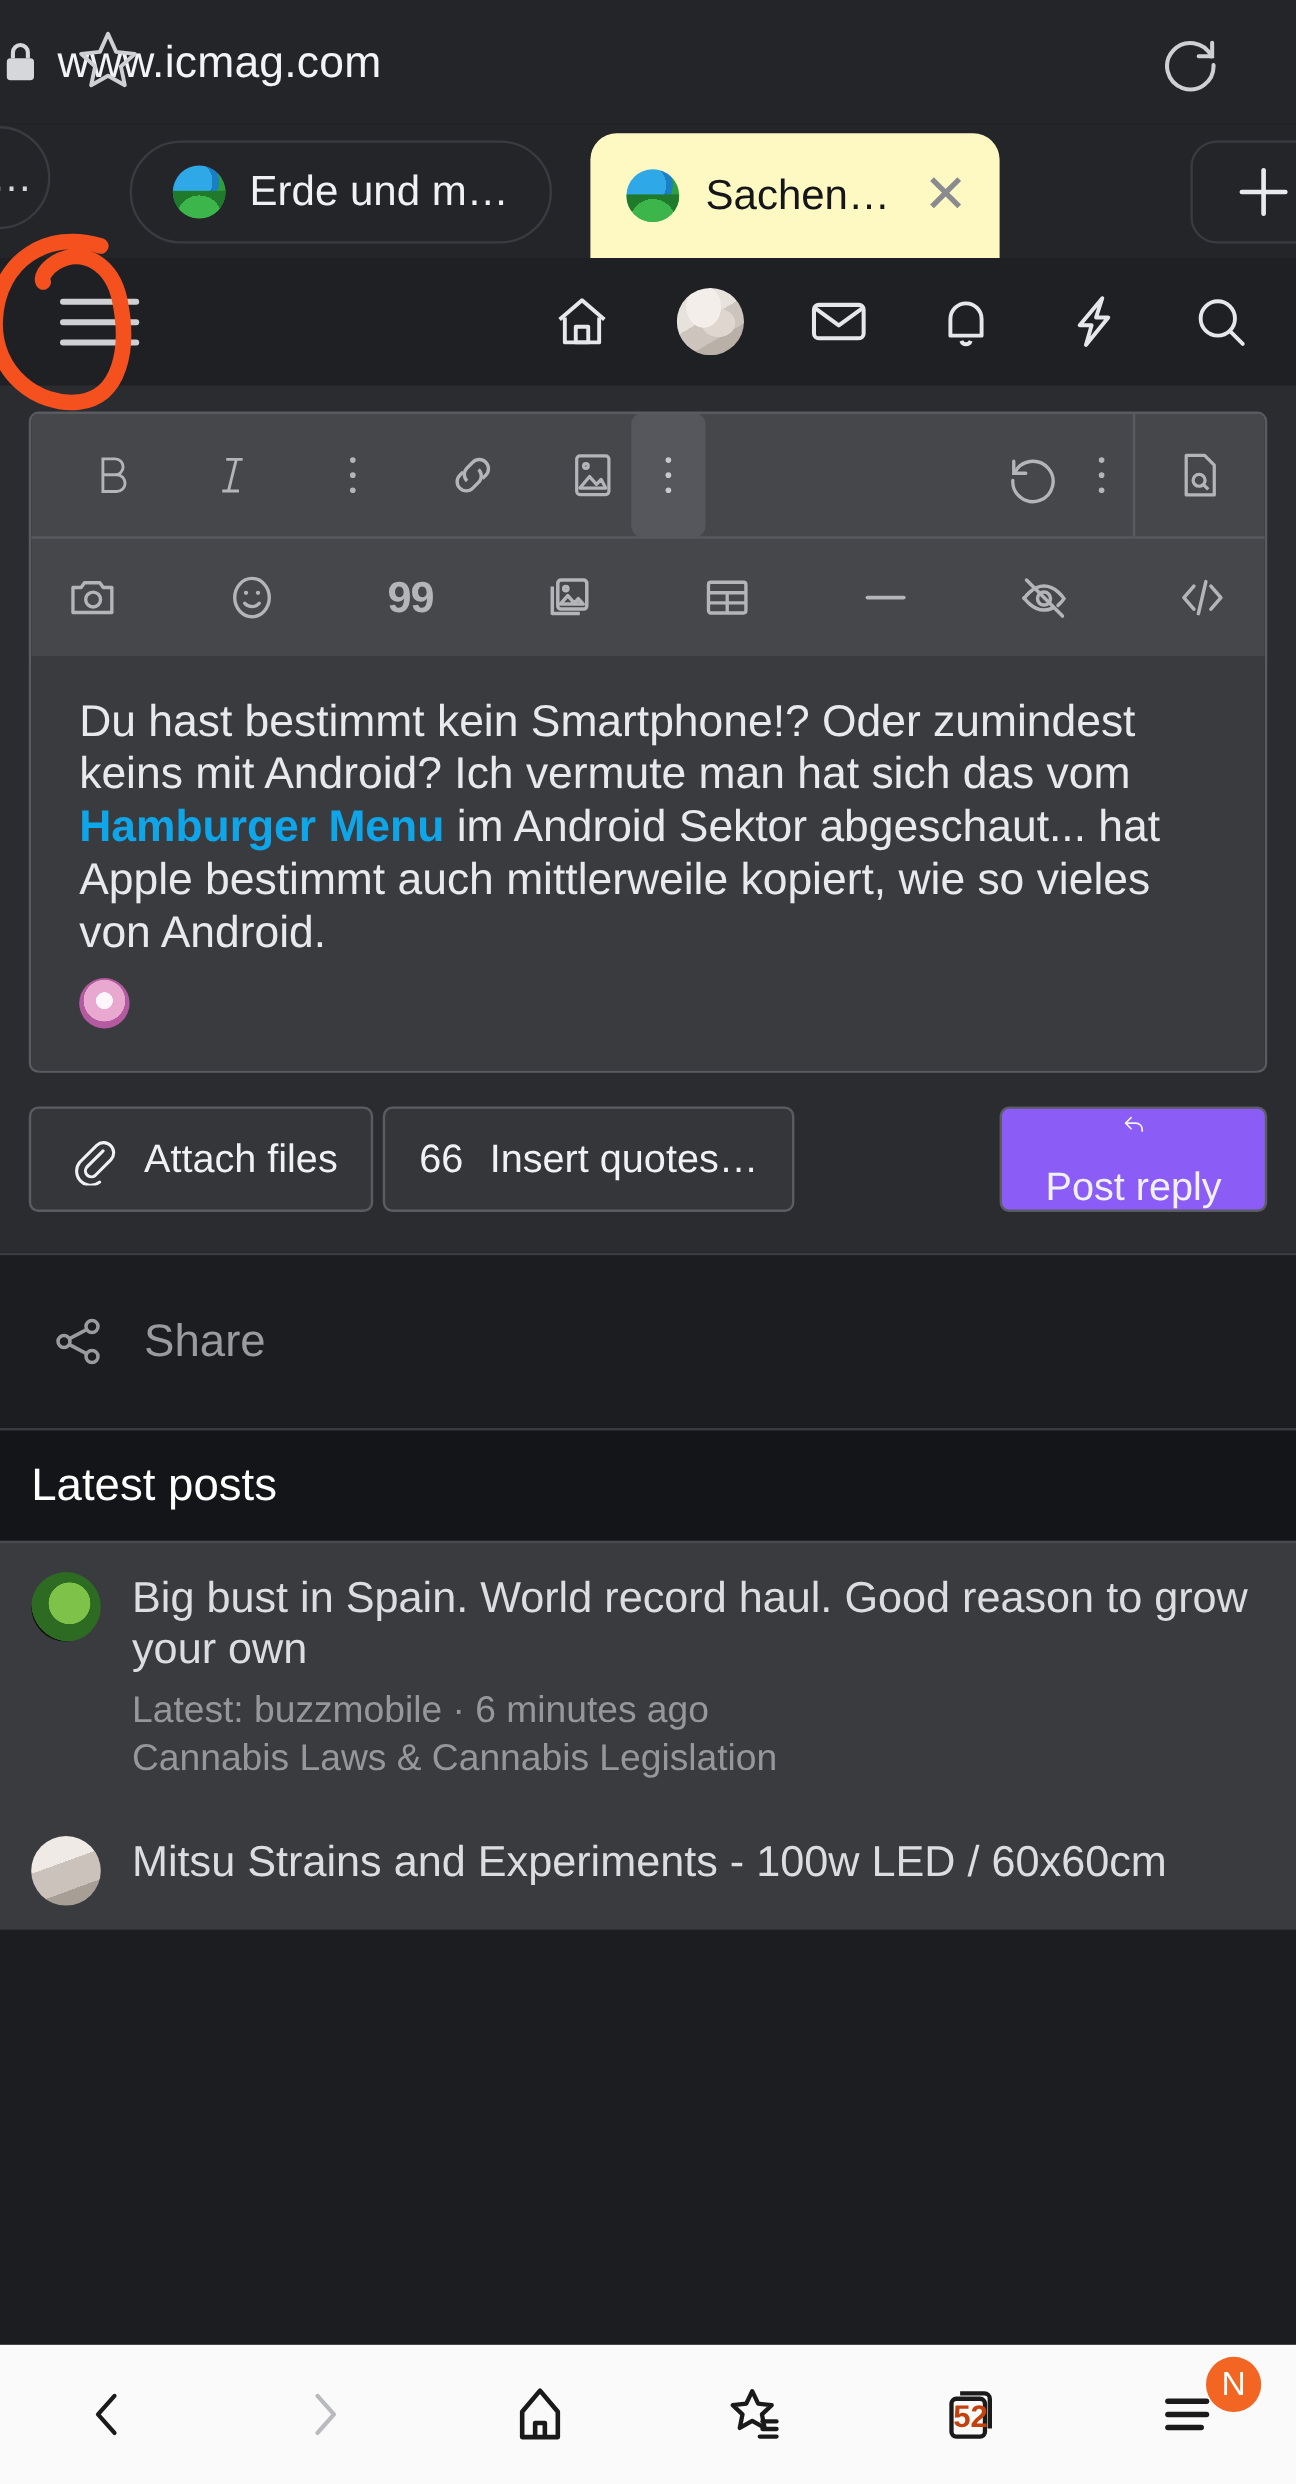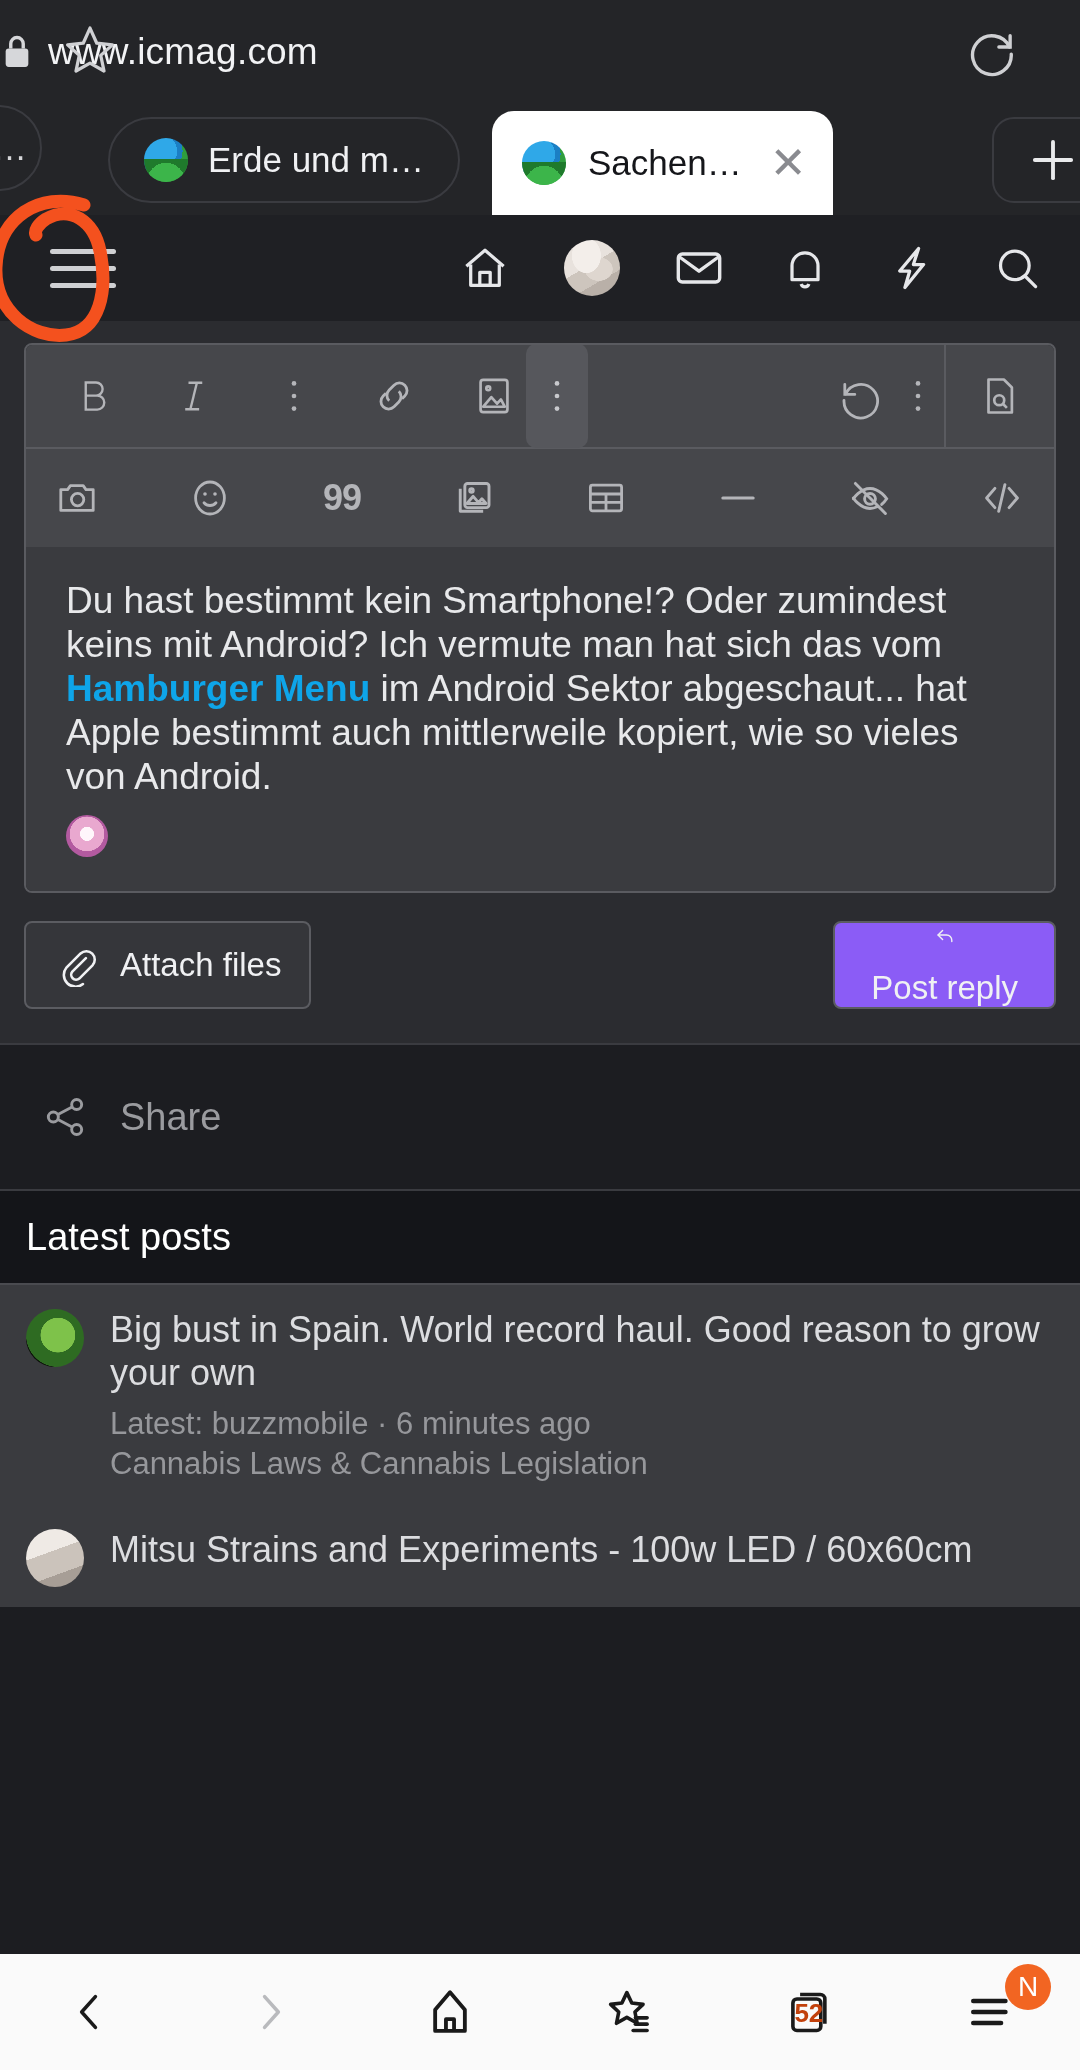--- a/index.html
+++ b/index.html
@@ -35,21 +35,21 @@
     display:flex; align-items:center; gap: 20px; padding: 0 34px;
     background:#242528; color:#f0f1f3; font-size: 35px;
     margin-bottom: 12px; white-space: nowrap;
   }
   .tab.edge {
     position:absolute; left:-70px; bottom:12px; width: 112px; padding-left:60px;
     justify-content:flex-start; color:#d6d7da;
   }
   .tab.second { margin-left: 108px; }
   .tab.active {
-    background:#ffffff; color:#15161a; border:none;
+    background:#fef9c3; color:#15161a; border:none;
     border-radius: 22px 22px 0 0; height: 104px; margin: 0 0 0 32px;
     padding: 0 26px 0 30px; align-items:center; gap:22px;
   }
   .tab-plus {
     position:absolute; right:-34px; bottom:12px;
     width: 122px; height: 86px; border:2px solid #3a3b40; border-radius: 22px;
     display:flex; align-items:center; justify-content:center; background:#242528;
   }
   .favicon { width: 44px; height: 44px; border-radius:50%;
     background: radial-gradient(circle at 35% 30%, #2fa8e8 0 42%, #1b7fc4 42% 55%, #2f9e3e 55% 100%);
@@ -384,20 +384,24 @@
       </div>
     </div>
 
     <div class="actions">
       <div class="btn">
         <svg width="44" height="44" viewBox="0 0 24 24" fill="none" stroke="#f0f1f3" stroke-width="1.4" stroke-linecap="round">
           <path d="M17.4 8.2 10 15.6a2.7 2.7 0 0 0 3.8 3.8l7.2-7.2a4.6 4.6 0 0 0-6.5-6.5L6.8 13.4a6.4 6.4 0 0 0 9 9"></path>
         </svg>
         <span>Attach files</span>
       </div>
+      <div class="btn">
+        <span class="quotecount">66</span>
+        <span>Insert quotes…</span>
+      </div>
       <div class="btn post">
         <svg width="46" height="46" viewBox="0 0 24 24" fill="none" stroke="#f0f1f3" stroke-width="1.4" stroke-linecap="round" stroke-linejoin="round">
           <path d="M9.6 7.4 5 12l4.6 4.6"></path>
             <path d="M5.2 12h8.4a5.2 5.2 0 0 1 5.2 5.2v1.4"></path>
         </svg>
         <span>Post reply</span>
       </div>
     </div>
   </div>
 

